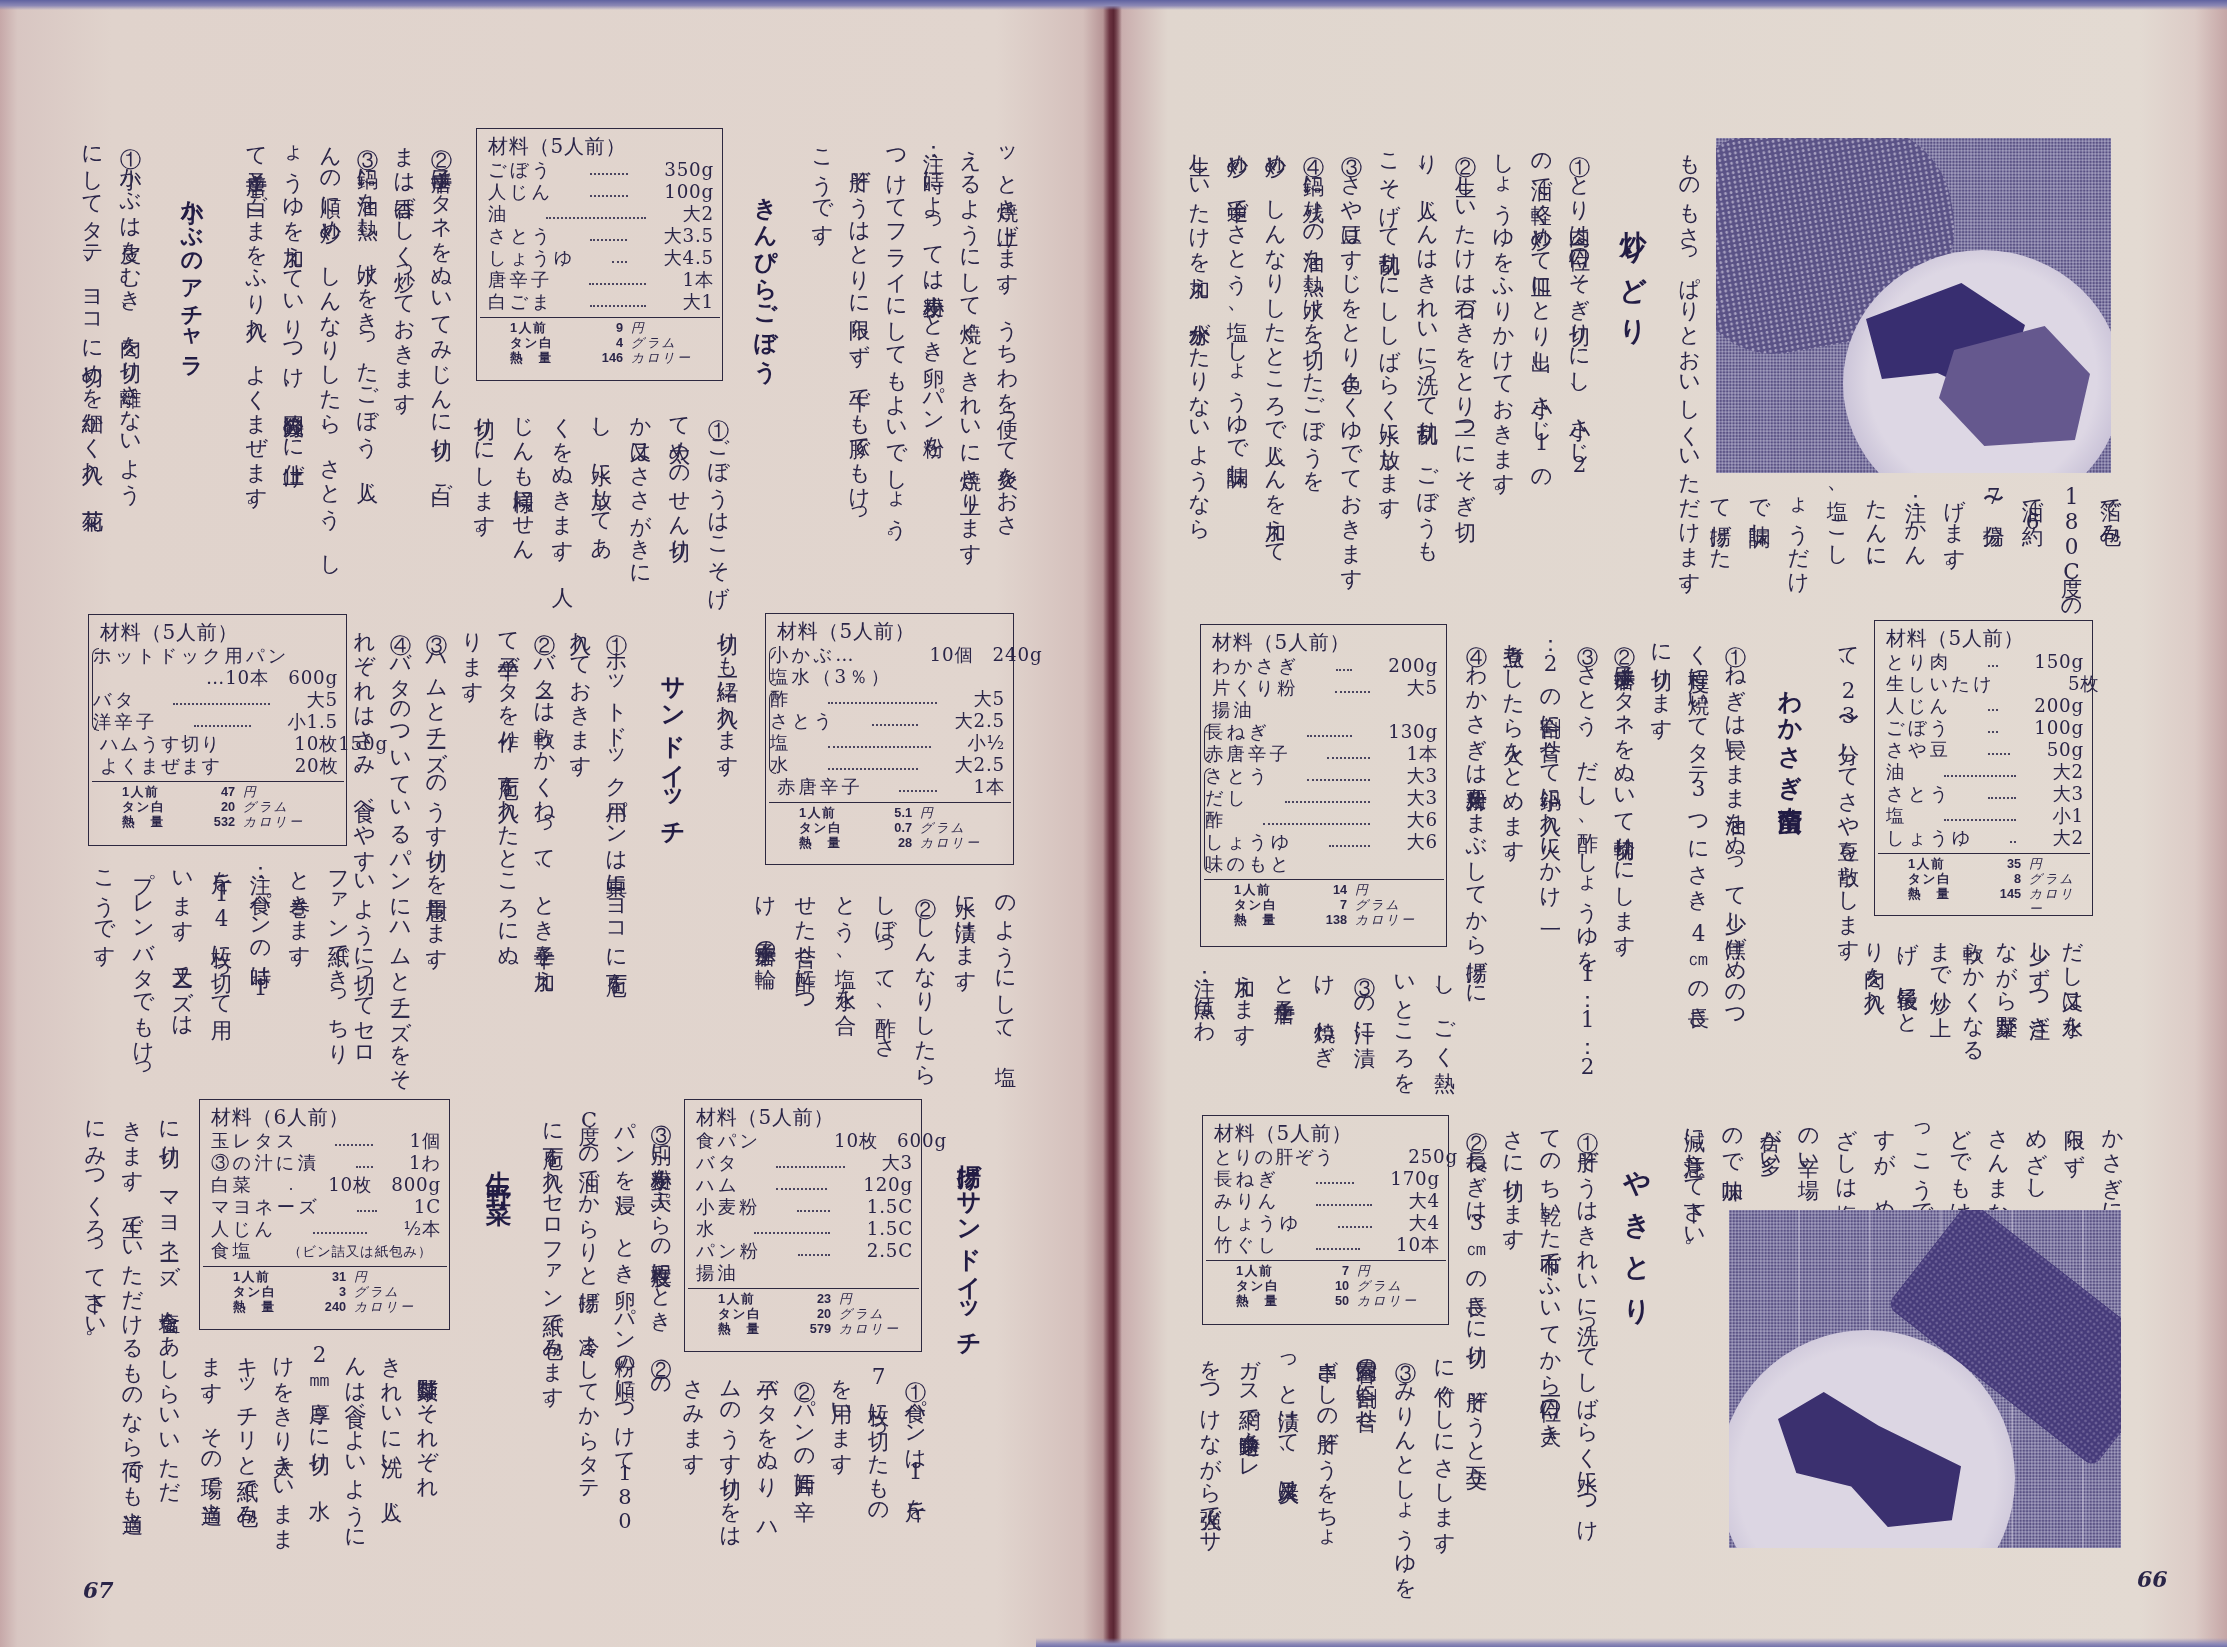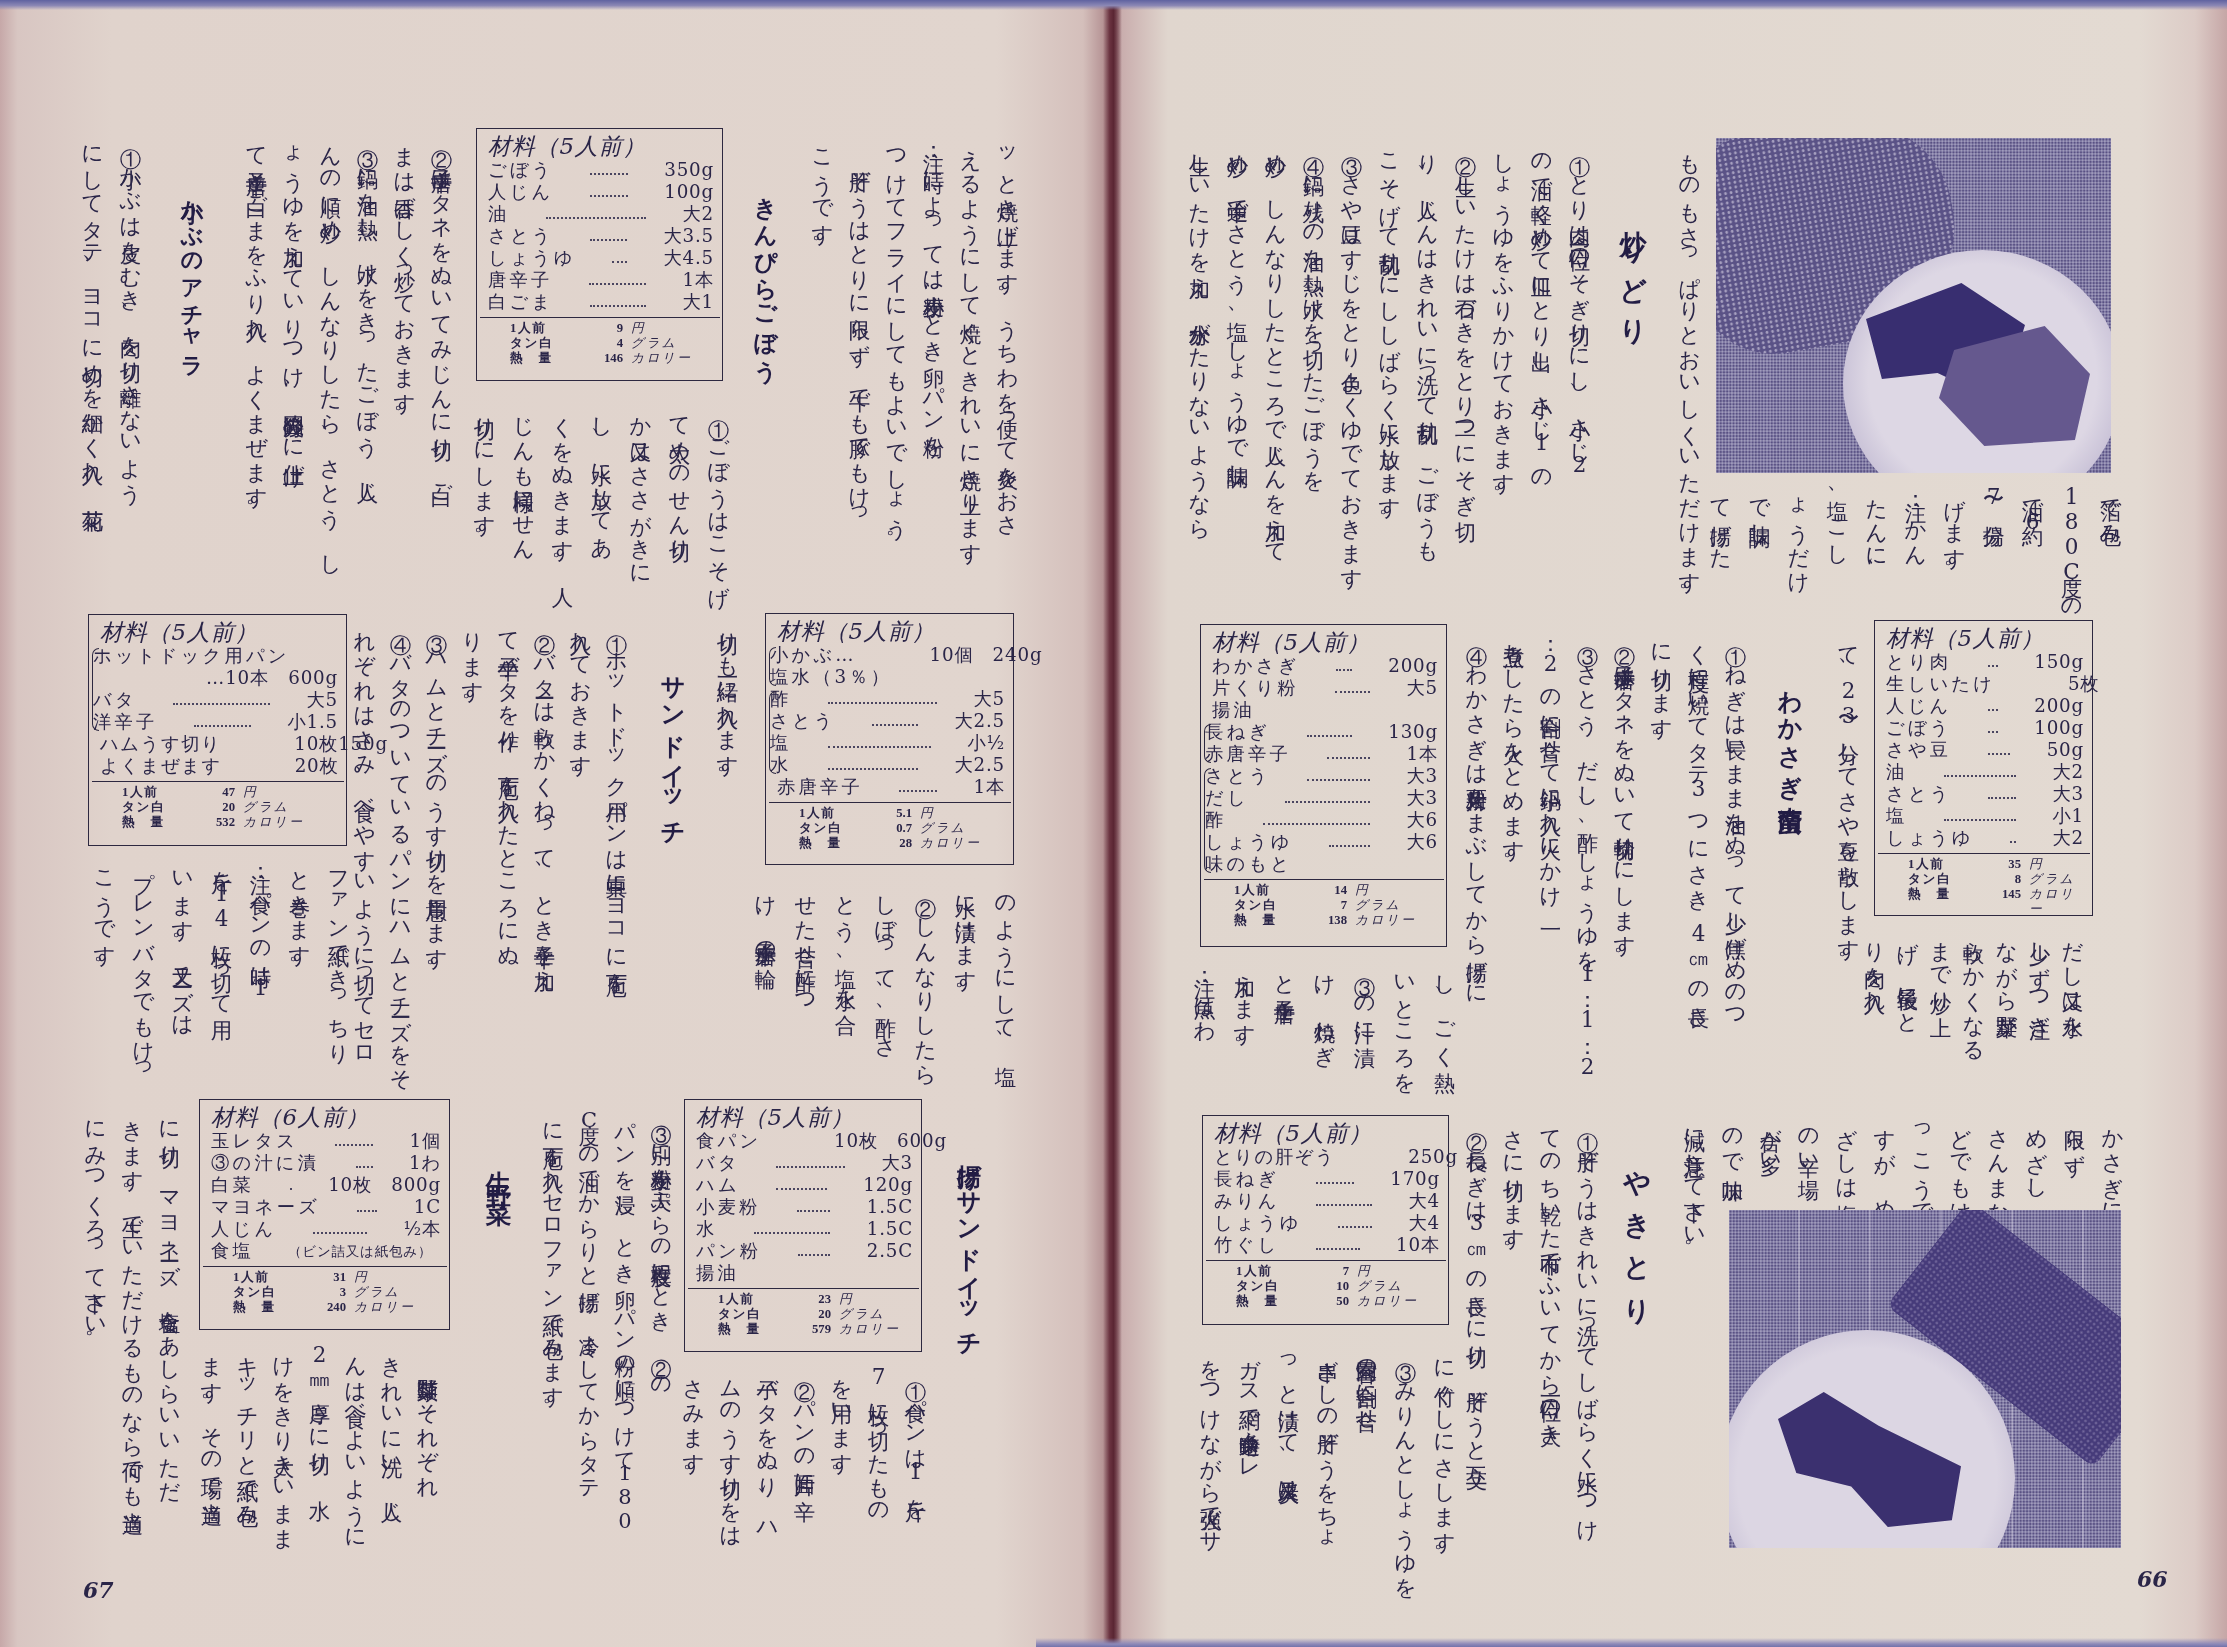--- a/index.html
+++ b/index.html
@@ -17,33 +17,33 @@
   .gutter{position:absolute;left:1103px;top:0;width:19px;height:1648px;z-index:5;
        background:linear-gradient(90deg,rgba(150,100,105,0),#6a3340 35%,#5a2633 55%,rgba(150,100,105,0));}
 
   .vt{position:absolute;writing-mode:vertical-rl;text-orientation:upright;font-size:21.5px;white-space:nowrap;}
   .vt .ln{display:block;}
   .title{position:absolute;writing-mode:vertical-rl;text-orientation:upright;white-space:nowrap;
        font-family:"DejaVu Sans","Liberation Sans",sans-serif;font-weight:bold;color:#221c44;}
 
   .mt{position:absolute;border:1.6px solid #2d2840;box-sizing:border-box;padding:4.8px 8px 3.2px 11px;
       display:flex;flex-direction:column;color:#2a2548;}
-  .mt-head{font-size:23px;line-height:25.5px;letter-spacing:0.8px;font-style:italic;}
+  .mt-head{font-size:20px;line-height:25.5px;letter-spacing:0.8px;}
   .mt-row{display:flex;align-items:center;font-size:18.3px;line-height:22px;white-space:nowrap;gap:34px;}
   .mt-name{letter-spacing:3.2px;}
   .mt-lead{flex:1;height:0;border-bottom:2.4px dotted #4a4560;margin:0 2.4px;transform:translateY(4px);}
   .mt-amt{letter-spacing:0.8px;}
   .mt-note{font-size:13.5px;letter-spacing:0.8px;}
   .mt-right{justify-content:flex-end;}
   .grp{position:relative;margin-left:-8px;padding-left:1px;}
   .grp::before{content:"";position:absolute;left:0;top:2.4px;bottom:2.4px;width:5.6px;border:1.6px solid #2d2840;
       border-right:none;border-radius:7.2px 0 0 7.2px;}
   .mt-rule{border-top:1.6px solid #2d2840;margin:4px -6.4px 3.2px -8px;}
   .mt-nr{display:grid;grid-template-columns:73px 48px auto;padding-left:22px;
-      font-family:Liberation Serif, serif;font-size:12.7px;line-height:15px;}
+      font-family:Liberation Sans, sans-serif;font-size:12.7px;line-height:15px;}
   .mt-nr .nl{font-weight:bold;letter-spacing:1.6px;}
   .mt-nr .nv{font-weight:bold;text-align:right;padding-right:8px;}
   .mt-nr .nu{letter-spacing:2.4px;font-style:italic;}
 
   .photo{position:absolute;overflow:hidden;background-color:#857fa8;
       background-image:radial-gradient(circle,rgba(35,25,85,.45) 0.7px,transparent 1.3px),
                        radial-gradient(circle,rgba(255,255,255,.22) 0.6px,transparent 1.1px);
       background-size:3.2px 3.2px,3.2px 3.2px;background-position:0 0,1.6px 1.6px;}
   .shape{position:absolute;}
   .p1-cloth{left:-24px;top:-16px;width:263px;height:223px;border-radius:30% 45% 50% 30%;transform:rotate(-10deg);

